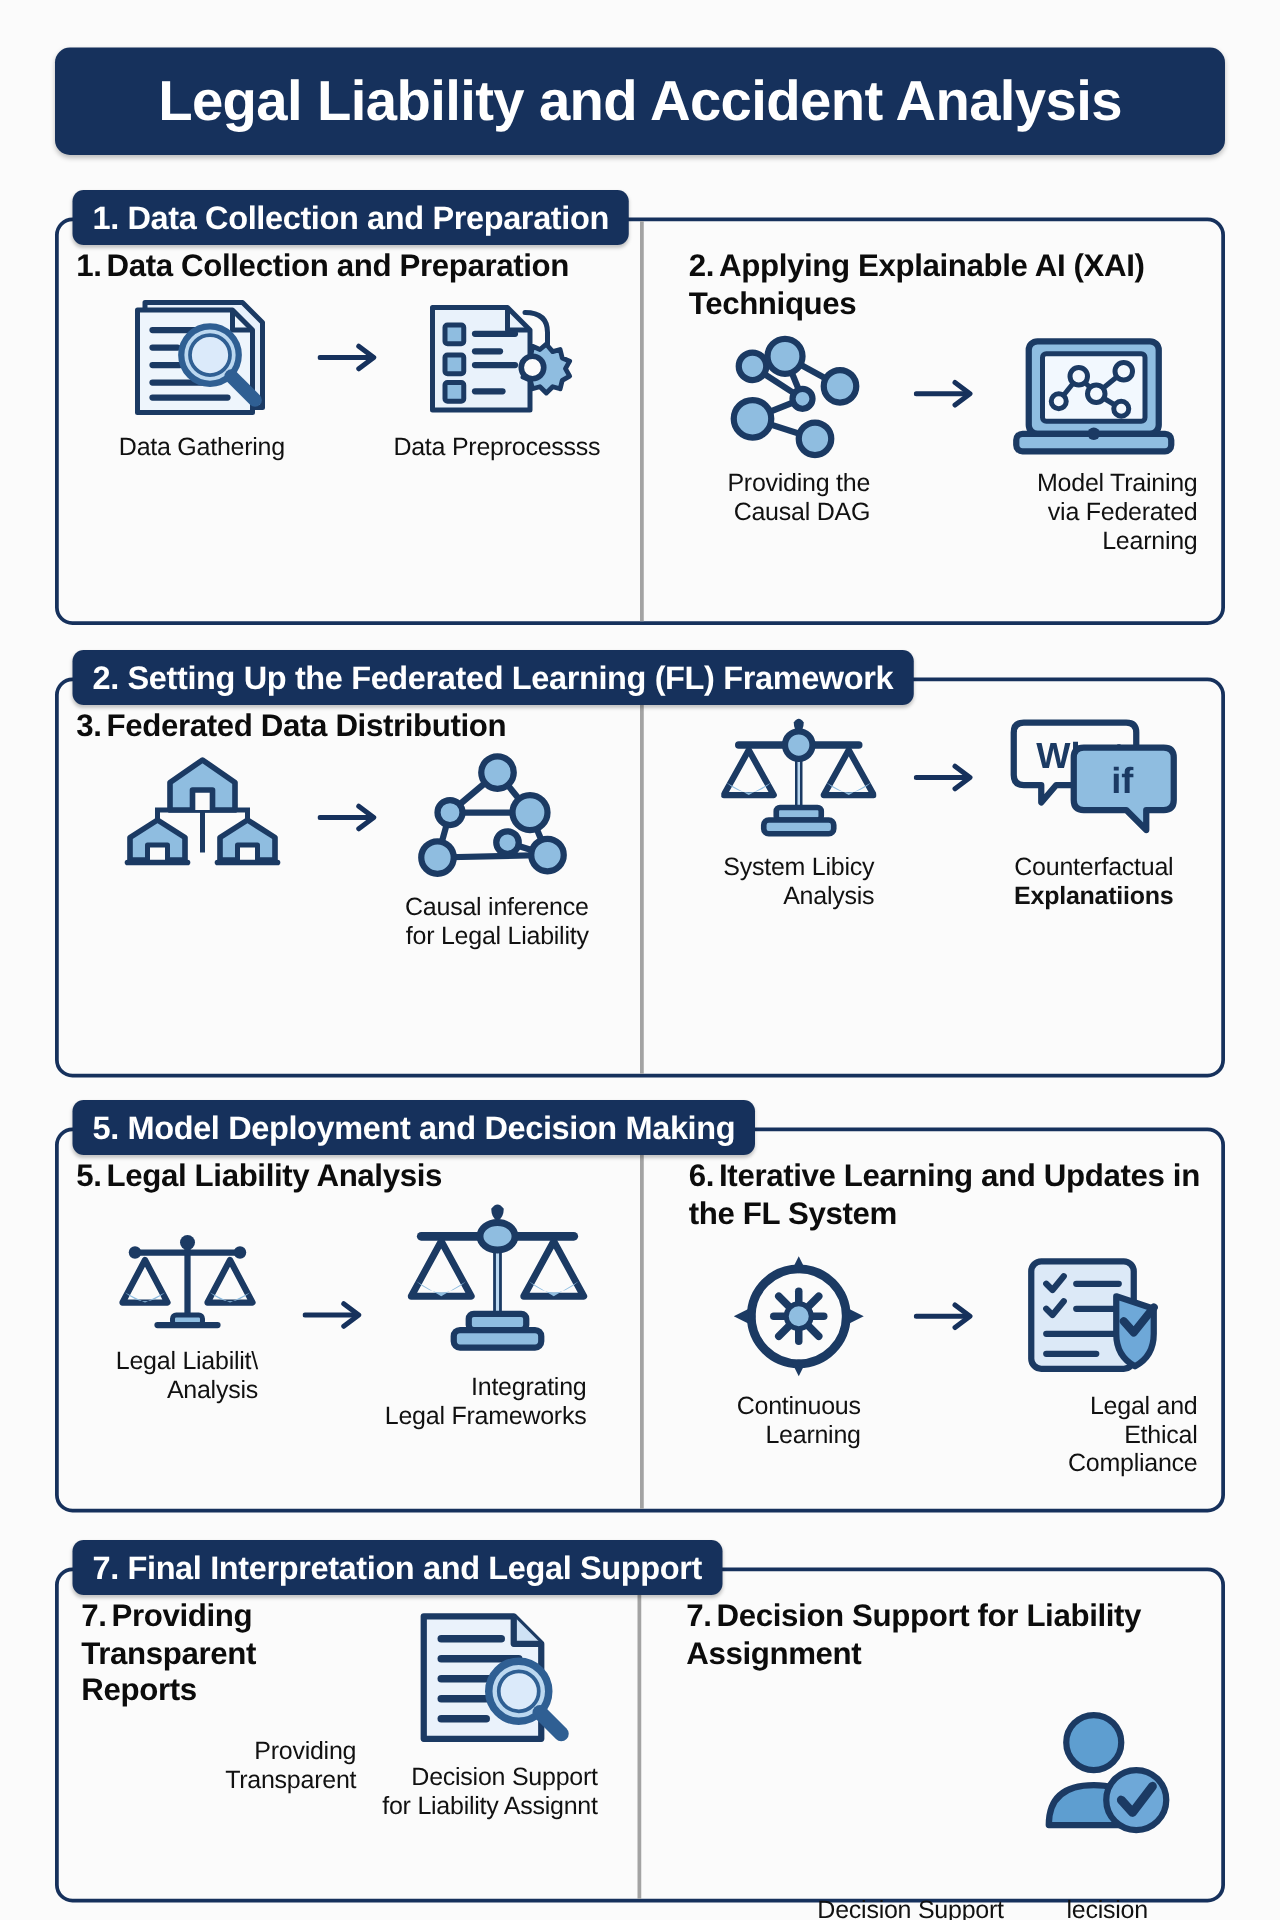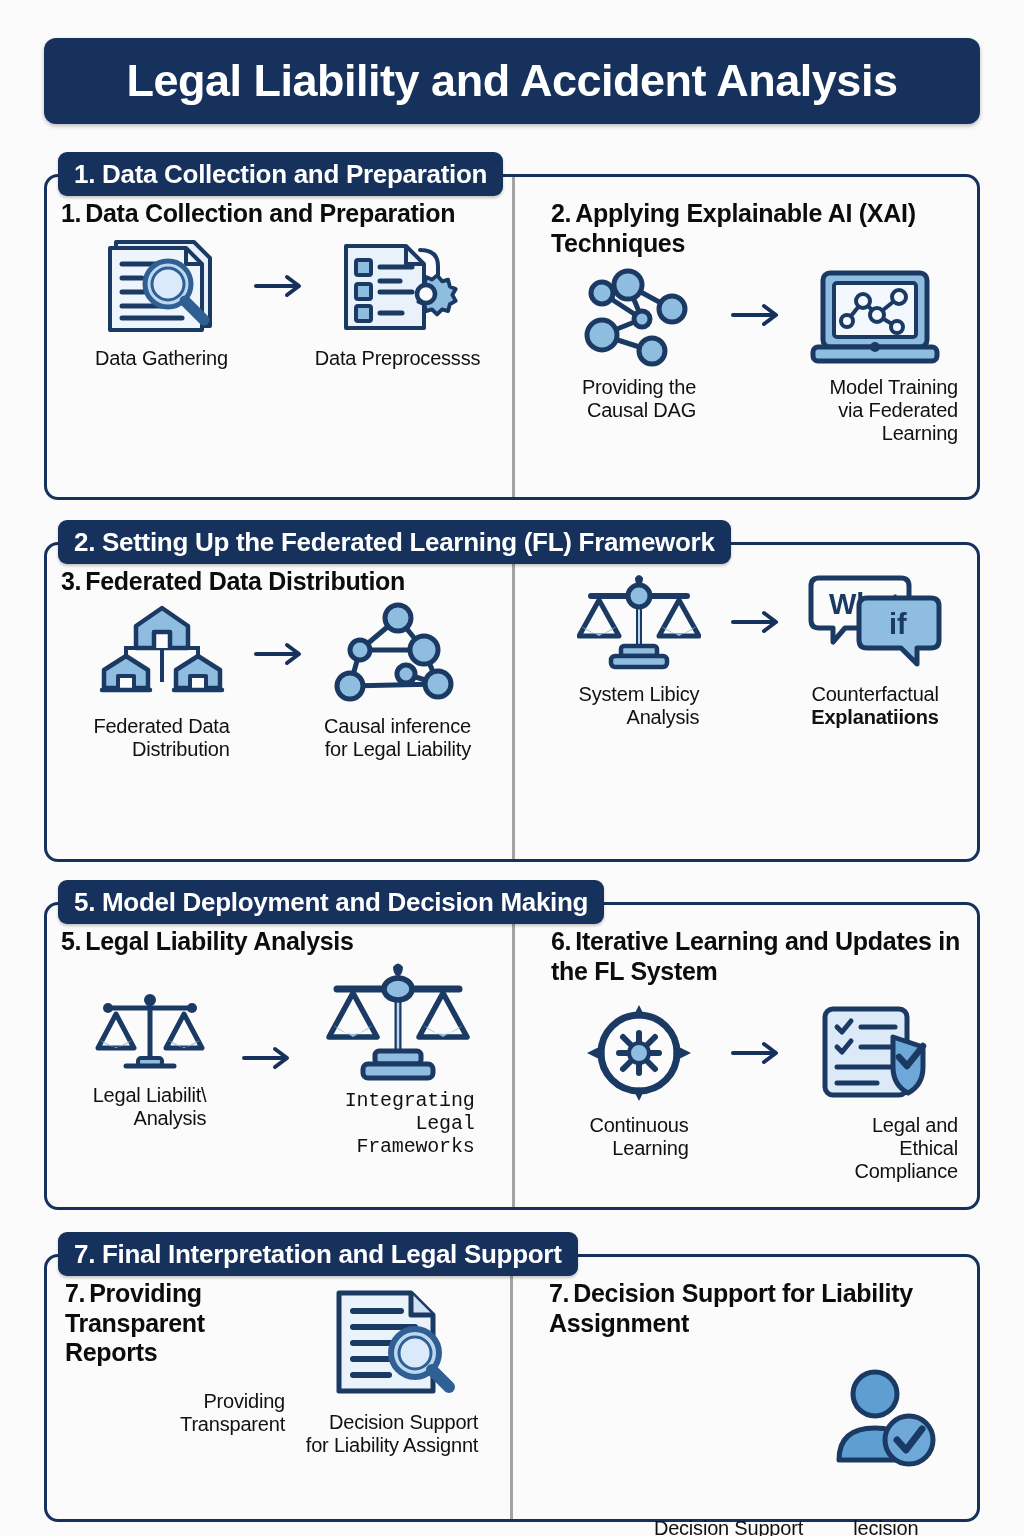--- a/index.html
+++ b/index.html
@@ -330,24 +330,20 @@
                   <path d="M12 66 L34 52 L56 66 L56 84 L12 84 Z"></path>
                   <path d="M84 66 L106 52 L128 66 L128 84 L84 84 Z"></path>
                 </g>
                 <path d="M26 84 L26 72 L42 72 L42 84" fill="#fbfbfb" stroke="#1b3a63" stroke-width="4" stroke-linejoin="round"></path>
                 <path d="M98 84 L98 72 L114 72 L114 84" fill="#fbfbfb" stroke="#1b3a63" stroke-width="4" stroke-linejoin="round"></path>
                 <g stroke="#1b3a63" stroke-width="4.5" stroke-linecap="round">
                   <line x1="10" y1="86" x2="58" y2="86"></line>
                   <line x1="82" y1="86" x2="130" y2="86"></line>
                 </g>
               </svg>
-            </div>
-            <div class="icon-label">
-              <span>Federated Data</span><br>
-              <span>Distribution</span>
             </div>
           </div>
 
           <div class="arrow-cell">
             <svg width="52" height="24" viewBox="0 0 52 24">
               <line x1="2" y1="12" x2="42" y2="12" stroke="#16315c" stroke-width="4" stroke-linecap="round"></line>
               <polyline points="33,3 45,12 33,21" fill="none" stroke="#16315c" stroke-width="4" stroke-linecap="round" stroke-linejoin="round"></polyline>
             </svg>
           </div>
 
@@ -481,21 +477,21 @@
                 <line x1="14" y1="30" x2="136" y2="30" stroke="#1b3a63" stroke-width="7" stroke-linecap="round"></line>
                 <ellipse cx="75" cy="30" rx="14" ry="11" fill="#8fbde0" stroke="#1b3a63" stroke-width="5.5"></ellipse>
                 <path d="M22 34 L46 78 L-2 78 Z" transform="translate(8,0)" fill="#fbfbfb" stroke="#1b3a63" stroke-width="5.5" stroke-linejoin="round"></path>
                 <path d="M10 66 q20 18 40 0 L30 78 Z" fill="#8fbde0"></path>
                 <path d="M128 34 L152 78 L104 78 Z" transform="translate(-8,0)" fill="#fbfbfb" stroke="#1b3a63" stroke-width="5.5" stroke-linejoin="round"></path>
                 <path d="M100 66 q20 18 40 0 L120 78 Z" fill="#8fbde0"></path>
                 <rect x="52" y="92" width="46" height="13" rx="4" fill="#8fbde0" stroke="#1b3a63" stroke-width="5"></rect>
                 <rect x="40" y="105" width="70" height="14" rx="5" fill="#8fbde0" stroke="#1b3a63" stroke-width="5"></rect>
               </svg>
             </div>
-            <div class="icon-label" style="margin-top:4px; margin-right:18px;font-family:Liberation Mono, monospace;">
+            <div class="icon-label" style="margin-top:14px; margin-right:18px;">
               <span>Integrating</span><br>
               <span>Legal Frameworks</span>
             </div>
           </div>
         </div>
       </div>
 
       <div class="panel right">
         <div class="panel-title">
           <span class="num">6.</span><span>Iterative Learning and Updates in the FL System</span>

